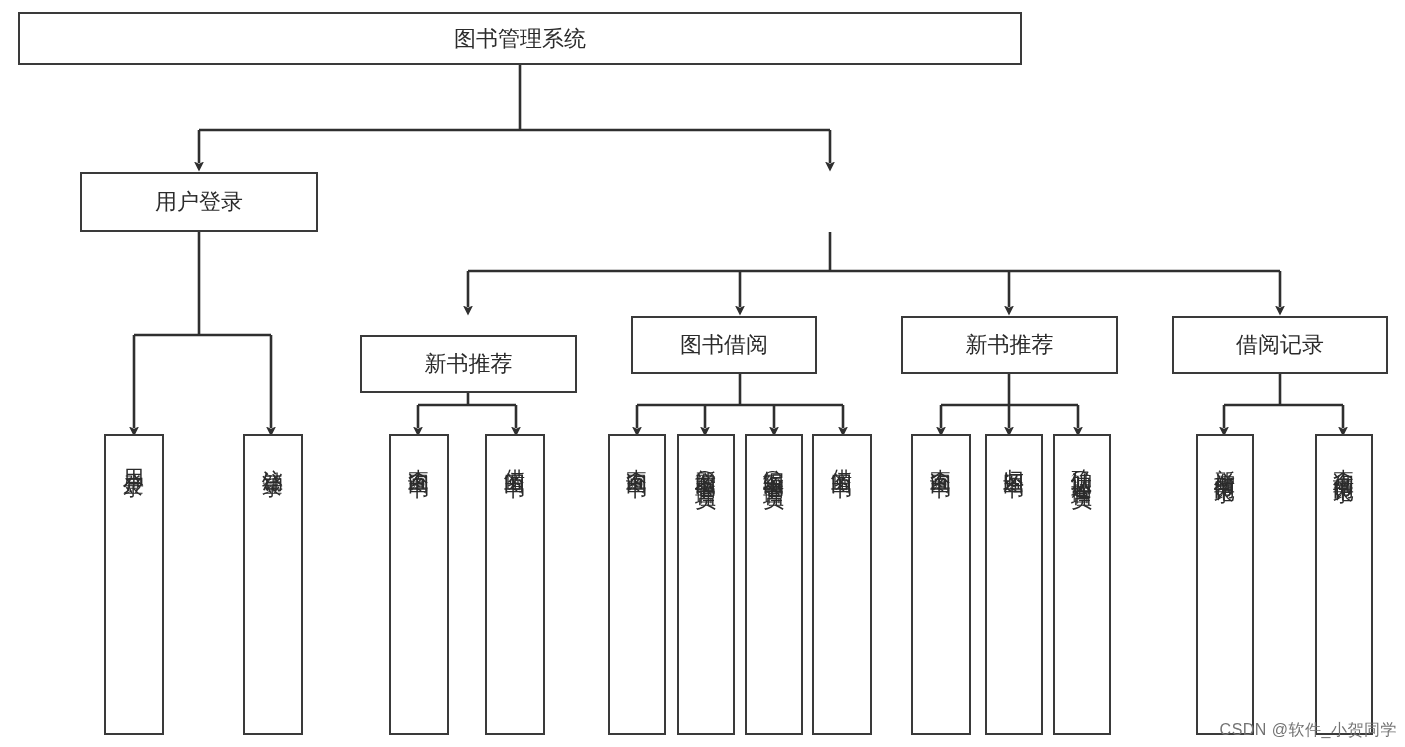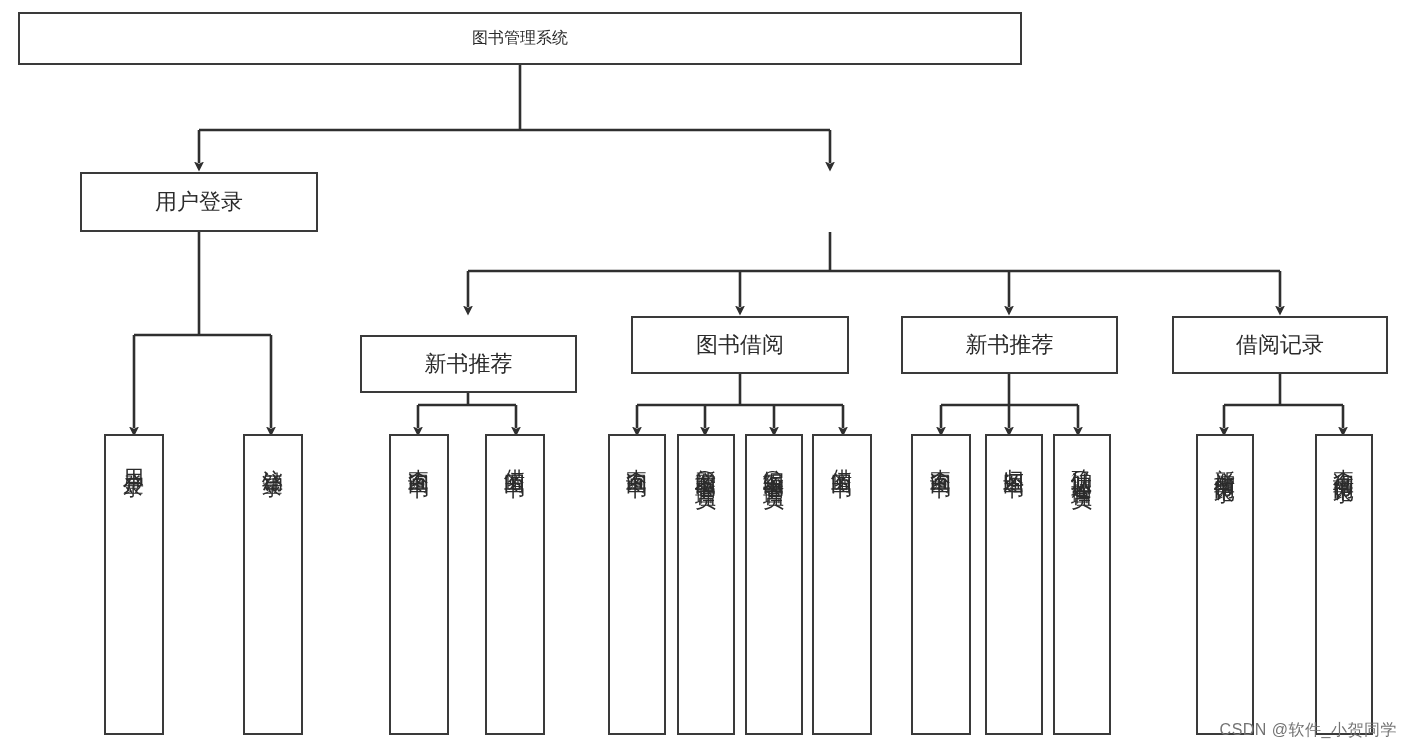--- a/index.html
+++ b/index.html
@@ -5,21 +5,21 @@
   html,body{margin:0;padding:0;background:#ffffff;}
   body{width:1405px;height:747px;overflow:hidden;
        font-family:"Liberation Sans","DejaVu Sans",sans-serif;}
   #stage{position:relative;width:1405px;height:747px;background:#fff;}
   svg{position:absolute;left:0;top:0;}
   .node{position:absolute;box-sizing:border-box;background:#ffffff;
         border:2px solid #3a3a3a;display:flex;align-items:center;
         justify-content:center;}
   .node .lbl{color:#2b2b2b;font-size:21px;line-height:1.18;white-space:nowrap;}
   .node.h .lbl{font-size:22px;}
-  .node.title .lbl{font-size:16px;}
+  .node.title .lbl{font-size:22px;}
   .node.v{align-items:flex-start;padding-top:16px;}
   .node.v .lbl{writing-mode:vertical-rl;text-orientation:upright;
                font-size:21px;letter-spacing:3px;white-space:nowrap;
                line-height:1;}
   .watermark{position:absolute;right:8px;bottom:6px;color:#737373;
              font-size:16px;letter-spacing:.5px;white-space:nowrap;
              pointer-events:none;}
 </style>
 </head>
 <body>
@@ -80,21 +80,21 @@
     <span class="lbl">图书管理系统</span>
   </div>
 
   <div class="node h" style="left:80px;top:172px;width:238px;height:60px;">
     <span class="lbl">用户登录</span>
   </div>
 
   <div class="node h" style="left:360px;top:316px;width:217px;height:58px;margin-top:19px;">
     <span class="lbl">新书推荐</span>
   </div>
-  <div class="node h" style="left:631px;top:316px;width:218px;height:58px;">
+  <div class="node h" style="left:631px;top:316px;width:186px;height:58px;">
     <span class="lbl">图书借阅</span>
   </div>
   <div class="node h" style="left:901px;top:316px;width:217px;height:58px;">
     <span class="lbl">新书推荐</span>
   </div>
   <div class="node h" style="left:1172px;top:316px;width:216px;height:58px;justify-content:center;">
     <span class="lbl">借阅记录</span>
   </div>
 
   <div class="node v" style="left:104px;top:434px;width:60px;height:301px;">

